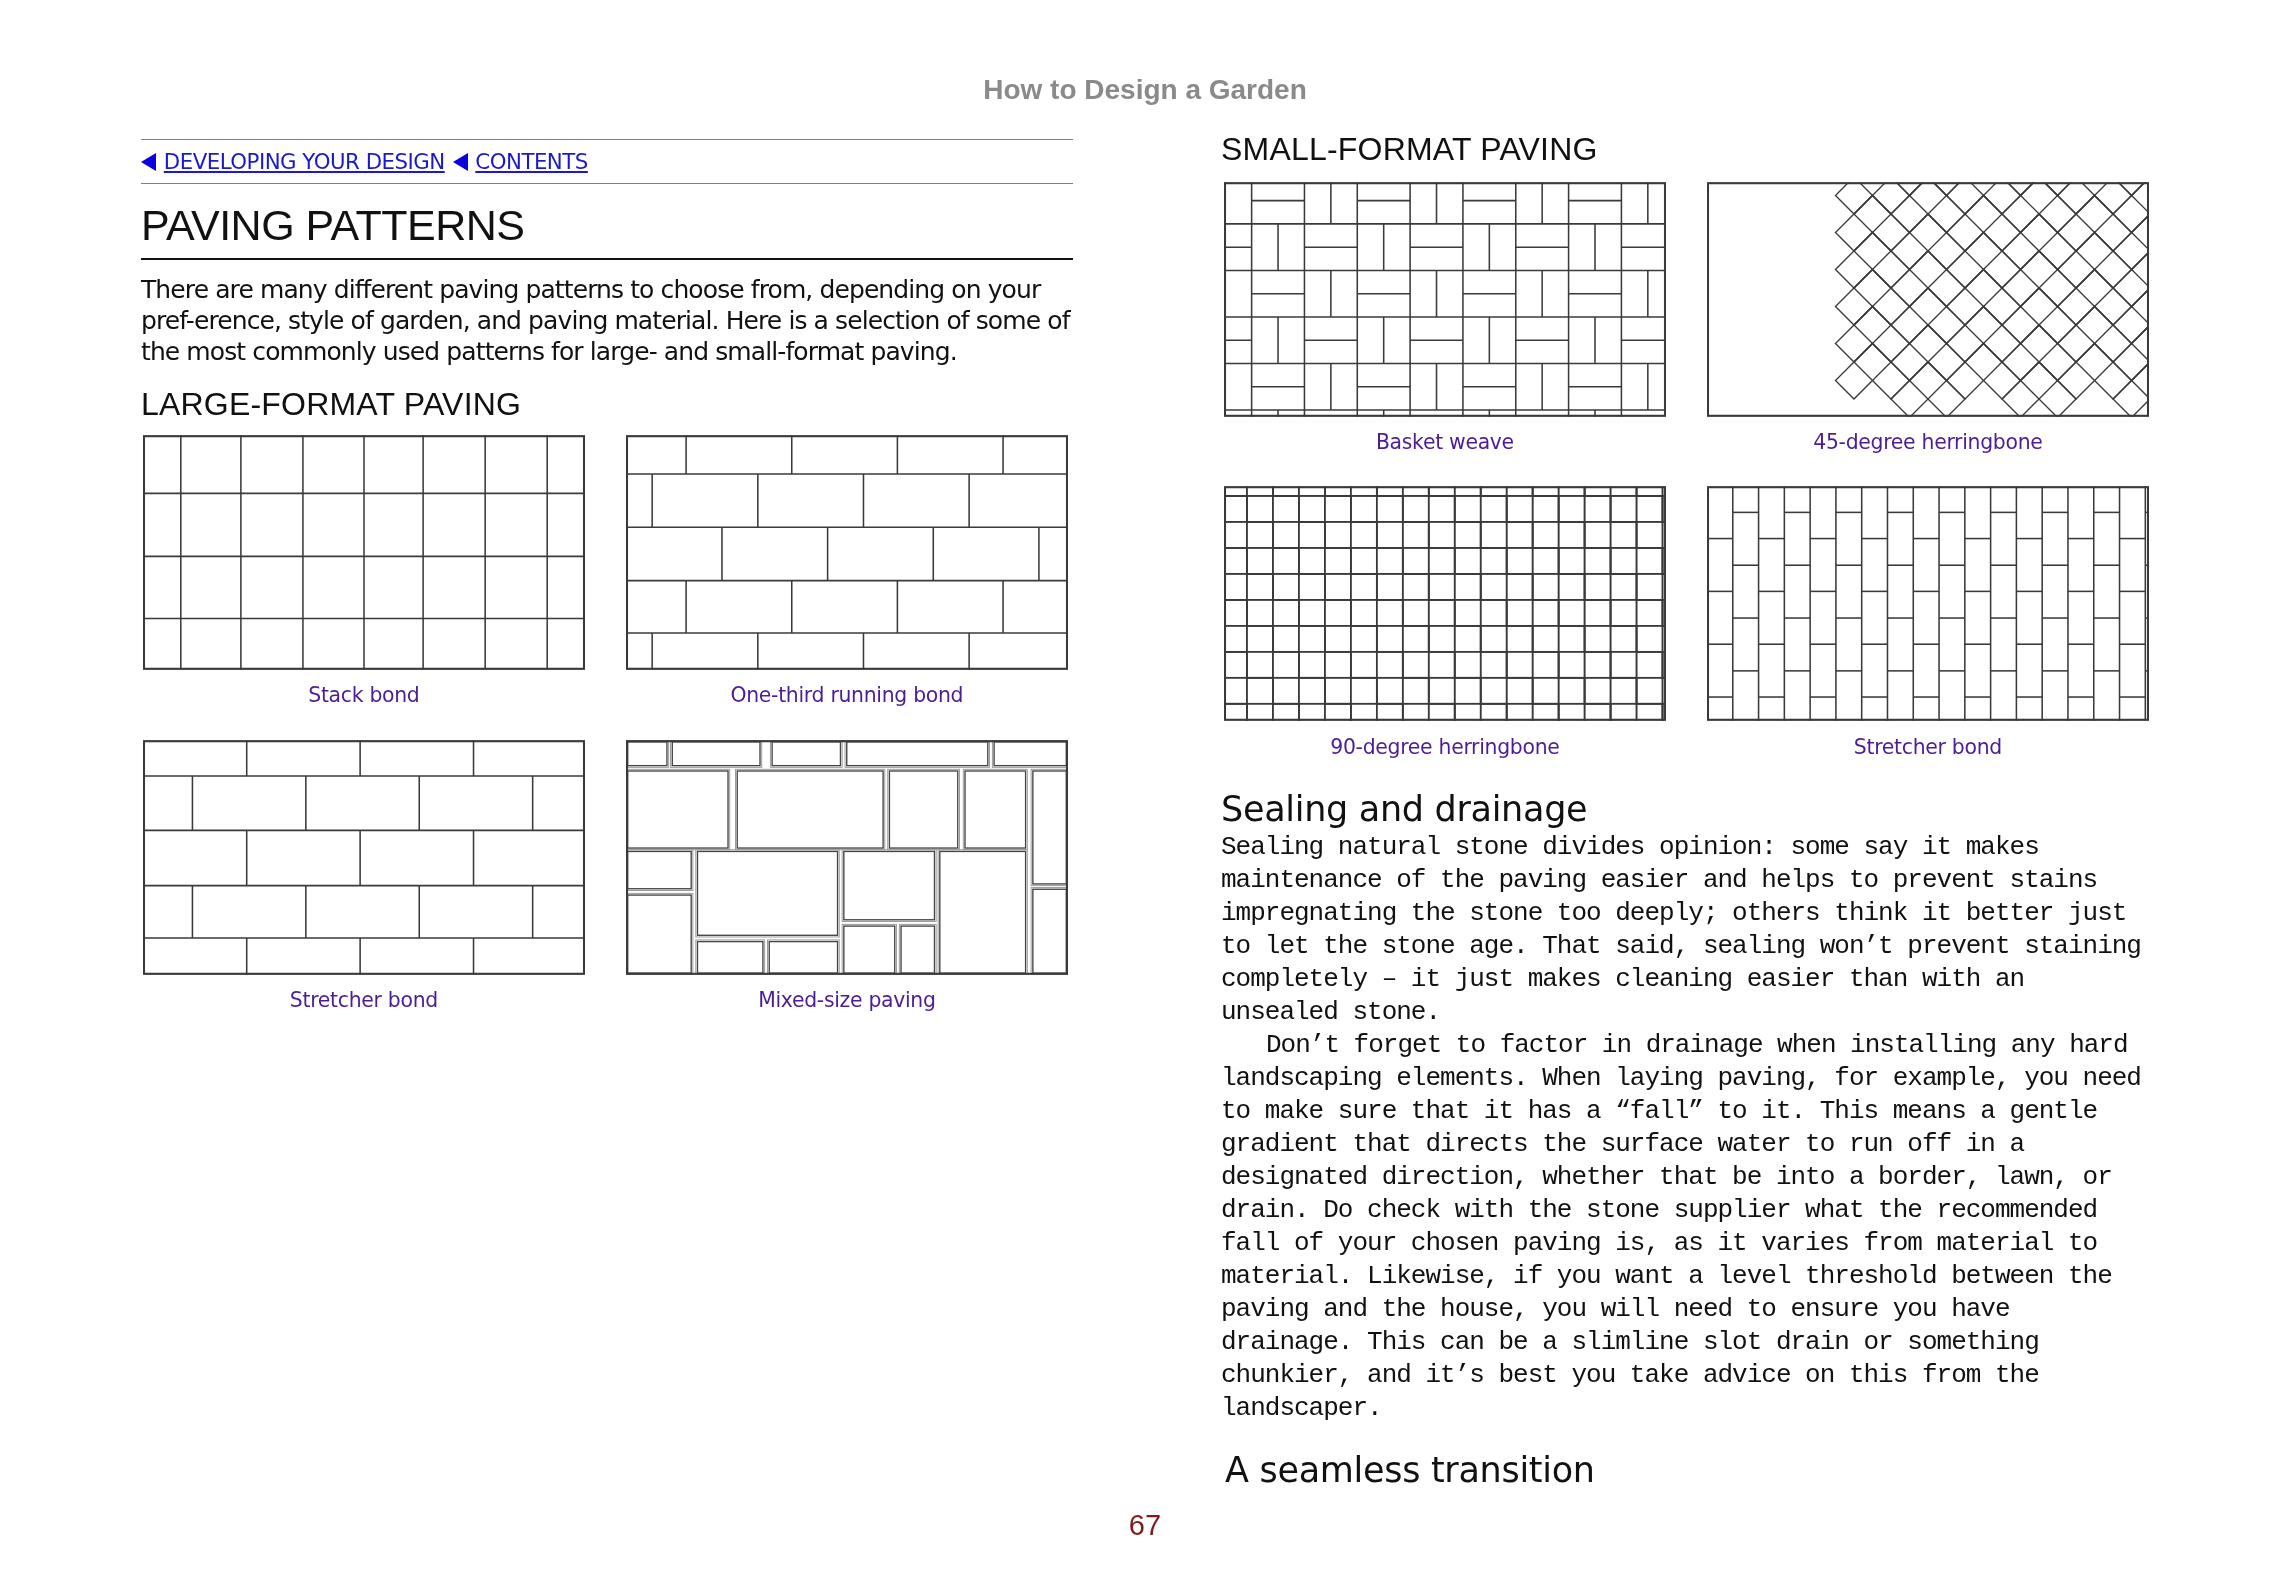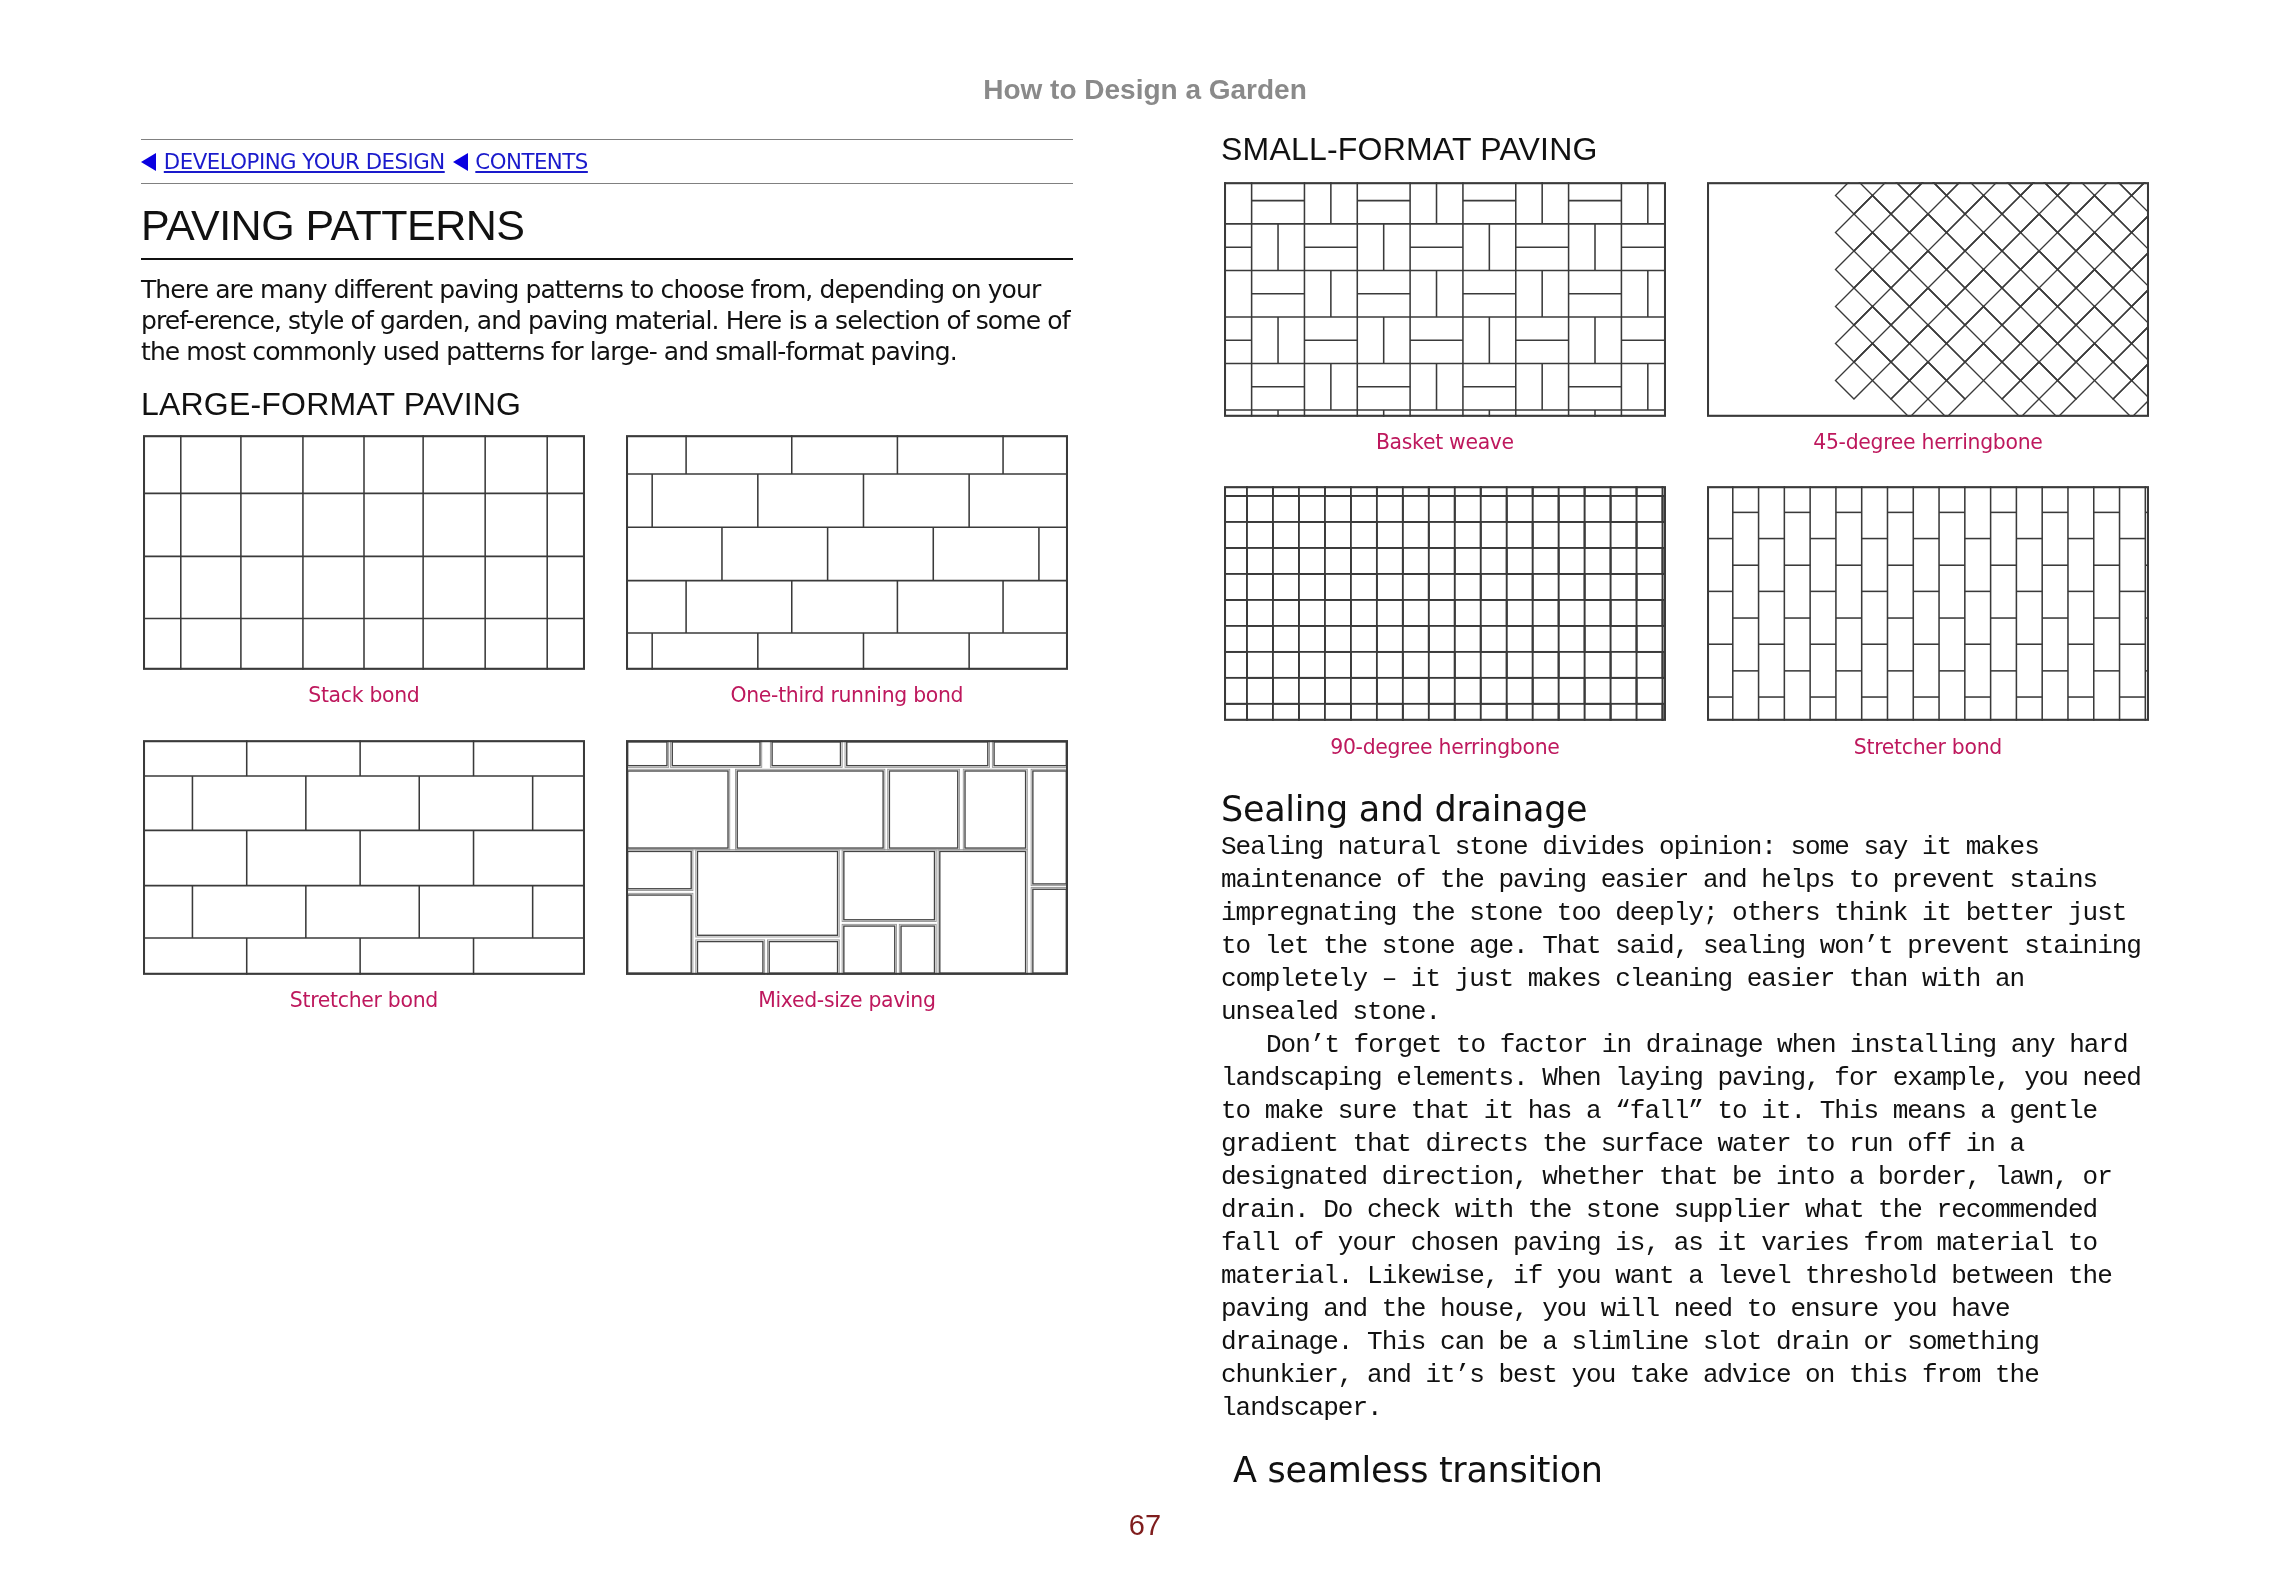--- a/index.html
+++ b/index.html
@@ -25,29 +25,29 @@
 
   h1.chapter { margin: 19.4px 0 0 0; font-weight: normal; font-size: 43px; letter-spacing: -0.5px;
                padding-bottom: 9.7px; border-bottom: 2.9px solid #111; line-height: 1.05; }
   .intro { margin: 13.6px 0 0 0; font-size: 25px; line-height: 31px; font-family: "DejaVu Sans", sans-serif;
            letter-spacing: -0.9px; }
   h2.section { margin: 19.4px 0 11.6px 0; font-weight: normal; font-size: 32px; letter-spacing: 0.2px; }
 
   .fig-grid { display: grid; grid-template-columns: 442px 442px; column-gap: 41px; row-gap: 21.3px; margin-left: 1.9px; }
   .figure { display: flex; flex-direction: column; align-items: center; }
   .figure svg { display: block; width: 442px; height: 235px; }
-  .caption { margin-top: 13.6px; font-size: 20.4px; color: #be185d; font-family: "DejaVu Sans", sans-serif; letter-spacing: -0.3px; height: 35px; }
+  .caption { margin-top: 13.6px; font-size: 20.4px; color: #4c1d95; font-family: "DejaVu Sans", sans-serif; letter-spacing: -0.3px; height: 35px; }
 
   .col-right h2.section { margin: 0 0 13.6px 0; }
   .col-right .fig-grid { margin-left: 2.9px; }
   h3.sub { margin: 19.4px 0 0 0; font-size: 35px; font-weight: normal; letter-spacing: -0.3px;
            font-family: "DejaVu Sans", sans-serif; }
   .body-text { font-size: 26px; line-height: 33px; font-family: Liberation Mono, monospace; letter-spacing: -1px; margin: 1.9px 0 0 0; }
   .body-text.indent { text-indent: 45px; margin-top: 0; }
-  h3.sub2 { margin: 25px 0 0 12px; font-size: 35px; font-weight: normal; letter-spacing: -0.3px;
+  h3.sub2 { margin: 25px 0 0 4px; font-size: 35px; font-weight: normal; letter-spacing: -0.3px;
             font-family: "DejaVu Sans", sans-serif; }
 </style>
 </head>
 <body>
 
 <div class="page">
   <div class="running-title">How to Design a Garden</div>
 
   <div class="col-left">
     <div class="nav">

